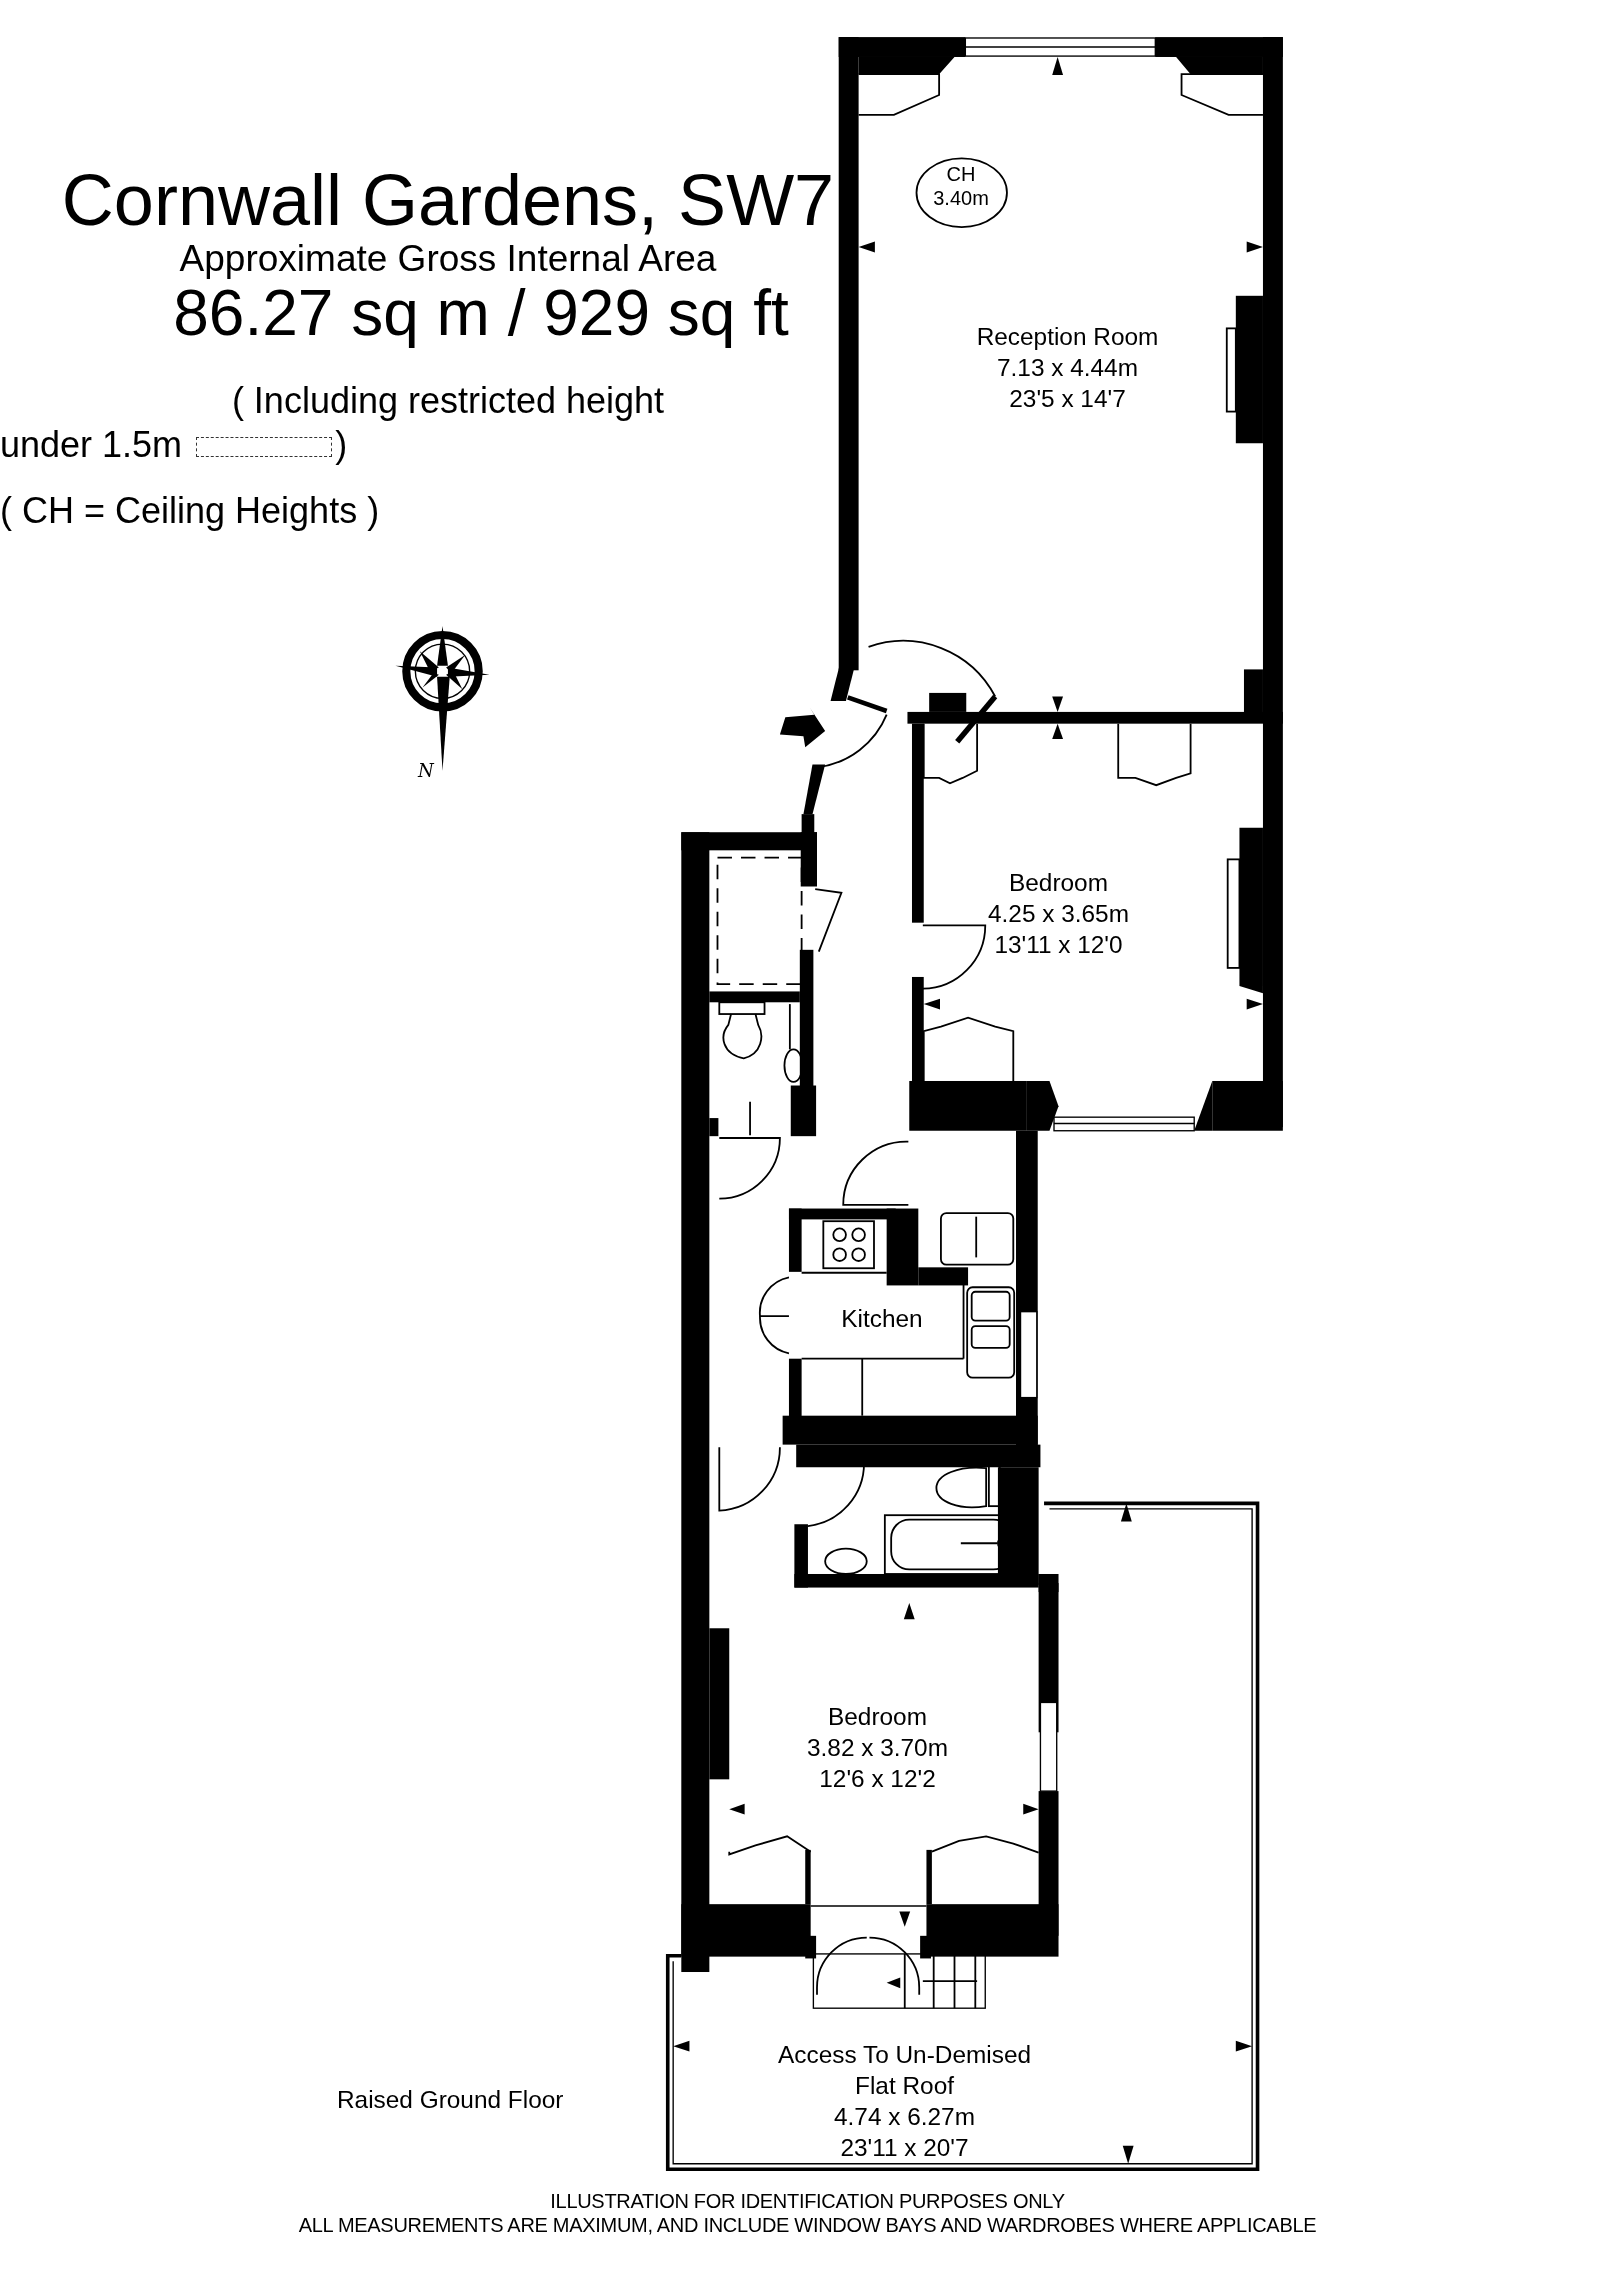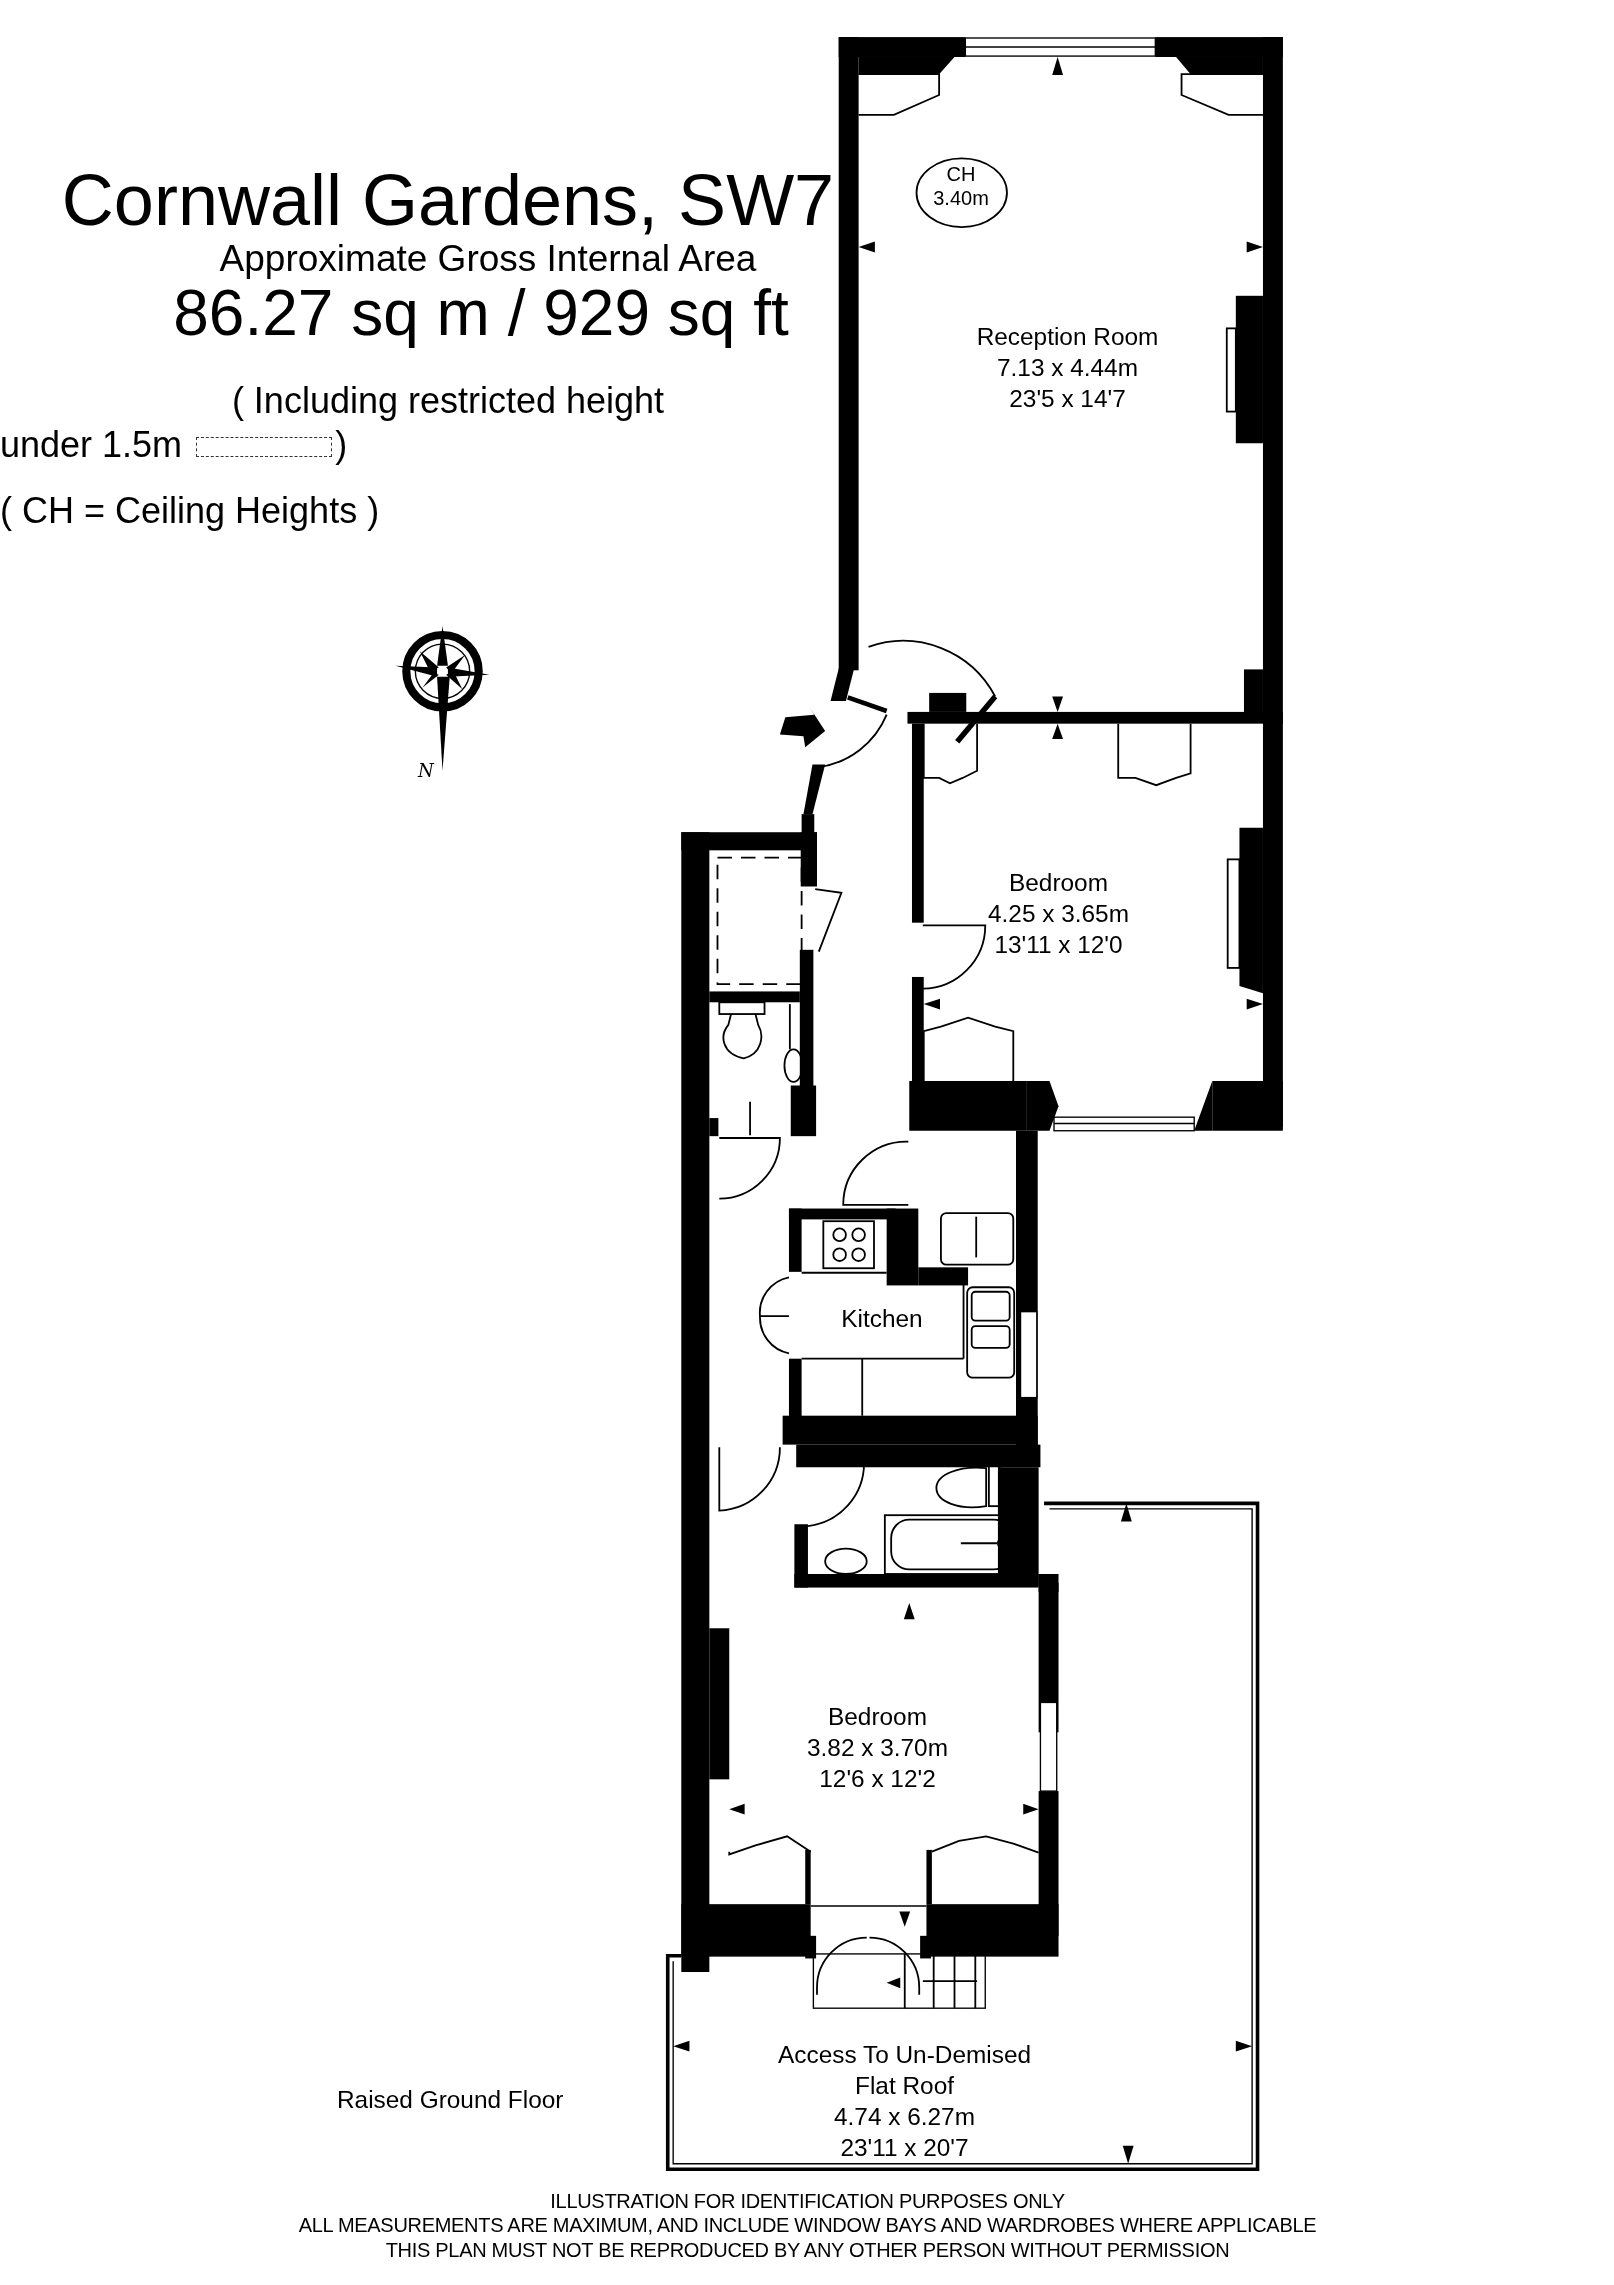--- a/index.html
+++ b/index.html
@@ -1,19 +1,19 @@
 <!DOCTYPE html>
 <html style="font-size:14.5px"><head>
 <meta charset="utf-8">
 <style>
   html, body { margin:0; padding:0; background:#ffffff; }
   body { width:1615px; height:2285px; position:relative; overflow:hidden; font-family:"Liberation Sans", sans-serif; color:#000; }
   .abs { position:absolute; }
   .title { left:0; width:896px; top:168px; text-align:center; font-size:72px; line-height:65px; }
-  .subtitle { left:0; width:896px; top:237px; text-align:center; font-size:37px; line-height:43px;padding-left:40px; }
+  .subtitle { left:0; width:896px; top:237px; text-align:center; font-size:37px; line-height:43px; }
   .area { left:0; width:896px; top:282px; text-align:center; font-size:64px; line-height:62px;margin-left:33px; }
   .note1 { left:0; width:896px; top:378px; text-align:center; font-size:36px; line-height:45px; }
   .note2 { left:0; width:896px; top:422px; text-align:left; font-size:36px; line-height:45px; }
   .dashbox { display:inline-block; width:134px; height:18px; border:1.8px dashed #333; vertical-align:middle; margin:0 3.6px; }
   .note3 { left:0; width:896px; top:488px; text-align:left; font-size:36px; line-height:45px; }
   .floor-label { left:337px; top:2086px; font-size:24.4px; }
   .disclaimer { left:0; width:1615px; top:2189px; text-align:center; font-size:20px; line-height:24.4px; letter-spacing:-0.3px; }
   .room-label { text-align:center; font-size:24.4px; line-height:31px; }
   svg { position:absolute; left:0; top:0; }
 </style>
@@ -259,15 +259,14 @@
   <div>Flat Roof</div>
   <div>4.74 x 6.27m</div>
   <div>23'11 x 20'7</div>
 </div>
 
 <div class="abs floor-label">Raised Ground Floor</div>
 
 <div class="abs disclaimer">
   <div>ILLUSTRATION FOR IDENTIFICATION PURPOSES ONLY</div>
   <div>ALL MEASUREMENTS ARE MAXIMUM, AND INCLUDE WINDOW BAYS AND WARDROBES WHERE APPLICABLE</div>
-  <div>THIS PLAN MUST NOT BE REPRODUCED BY ANY OTHER PERSON WITHOUT PERMISSION</div>
 </div>
 
 
 </body></html>

